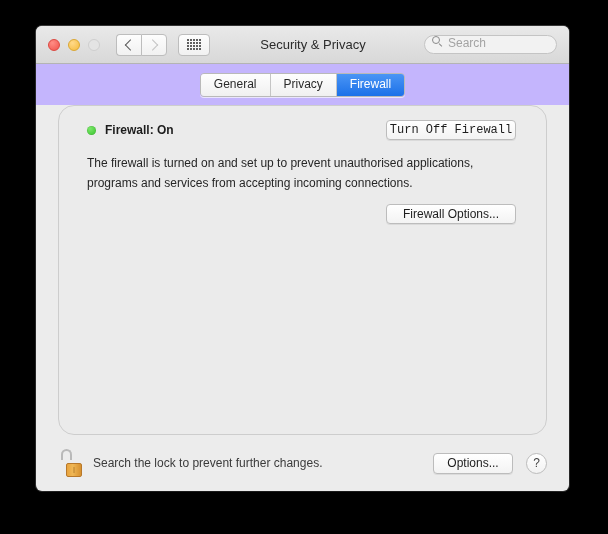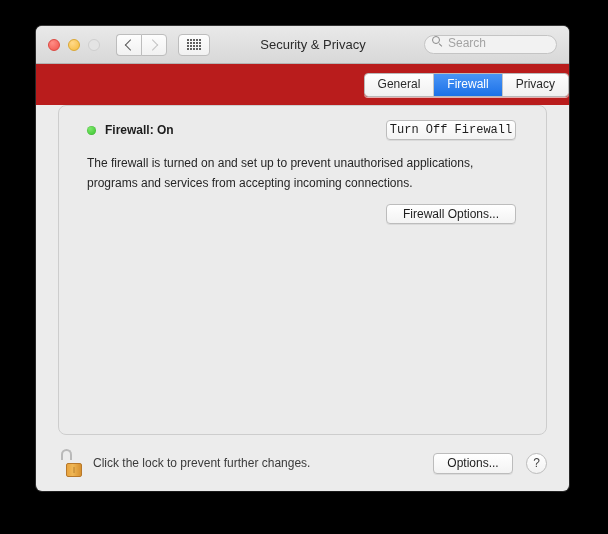--- a/index.html
+++ b/index.html
@@ -137,22 +137,22 @@
     font-size: 12px;
     color: #a3a3a3;
     margin-left: 5px;
   }
 
   
   #tabbar {
     flex: 0 0 41px;
     display: flex;
     align-items: center;
-    justify-content: flex-end;
-    background: #b91c1c;
+    justify-content: center;
+    background: #c4b5fd;
   }
   .segmented {
     display: flex;
     border: 1px solid #b9b9b9;
     border-radius: 4px;
     overflow: hidden;
     box-shadow: 0 1px 0 rgba(255,255,255,0.65);
   }
   .seg {
     font-size: 12px;
@@ -167,21 +167,21 @@
     background: linear-gradient(to bottom, #4a95f5, #1c71e8);
     color: #ffffff;
   }
 
   
   #panel {
     margin: 0 22px;
     flex: 1 1 auto;
     background: #ebebeb;
     border: 1px solid #cdcdcd;
-    border-radius: 8px;
+    border-radius: 16px;
     position: relative;
   }
 
   .status-row {
     position: absolute;
     left: 28px;
     right: 30px;
     top: 17px;
     display: flex;
     align-items: center;
@@ -370,22 +370,22 @@
 
     <div id="search-field">
       <span class="magnifier"></span>
       <span id="search-placeholder">Search</span>
     </div>
   </div>
 
   <div id="tabbar">
     <div class="segmented">
       <div class="seg">General</div>
+      <div class="seg">Privacy</div>
       <div class="seg active">Firewall</div>
-      <div class="seg">Privacy</div>
     </div>
   </div>
 
   <div id="panel">
 
     <div class="status-row">
       <span class="status-dot"></span>
       <span class="status-label">Firewall: On</span>
       <div id="turn-off-btn" class="push-btn">Turn Off Firewall</div>
     </div>
@@ -393,18 +393,18 @@
     <div id="description">The firewall is turned on and set up to prevent unauthorised applications, programs and services from accepting incoming connections.</div>
 
     <div id="firewall-options-btn" class="push-btn">Firewall Options...</div>
   </div>
 
   <div id="bottombar">
     <div id="lock-button">
       <span class="lock-shackle"></span>
       <span class="lock-body"></span>
     </div>
-    <span id="lock-text">Click the lock to prevent further changes.</span>
+    <span id="lock-text">Search the lock to prevent further changes.</span>
     <div id="advanced-btn" class="push-btn">Options...</div>
     <div id="help-btn">?</div>
   </div>
 
 </div>
 
 </body></html>

